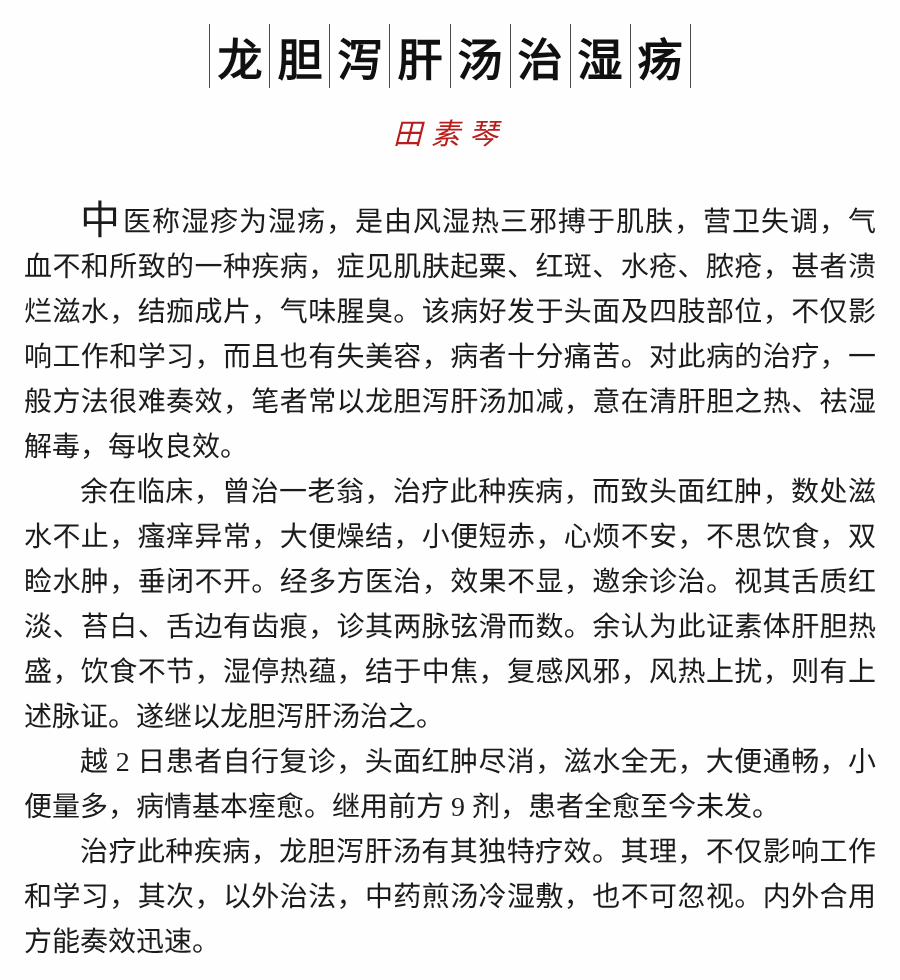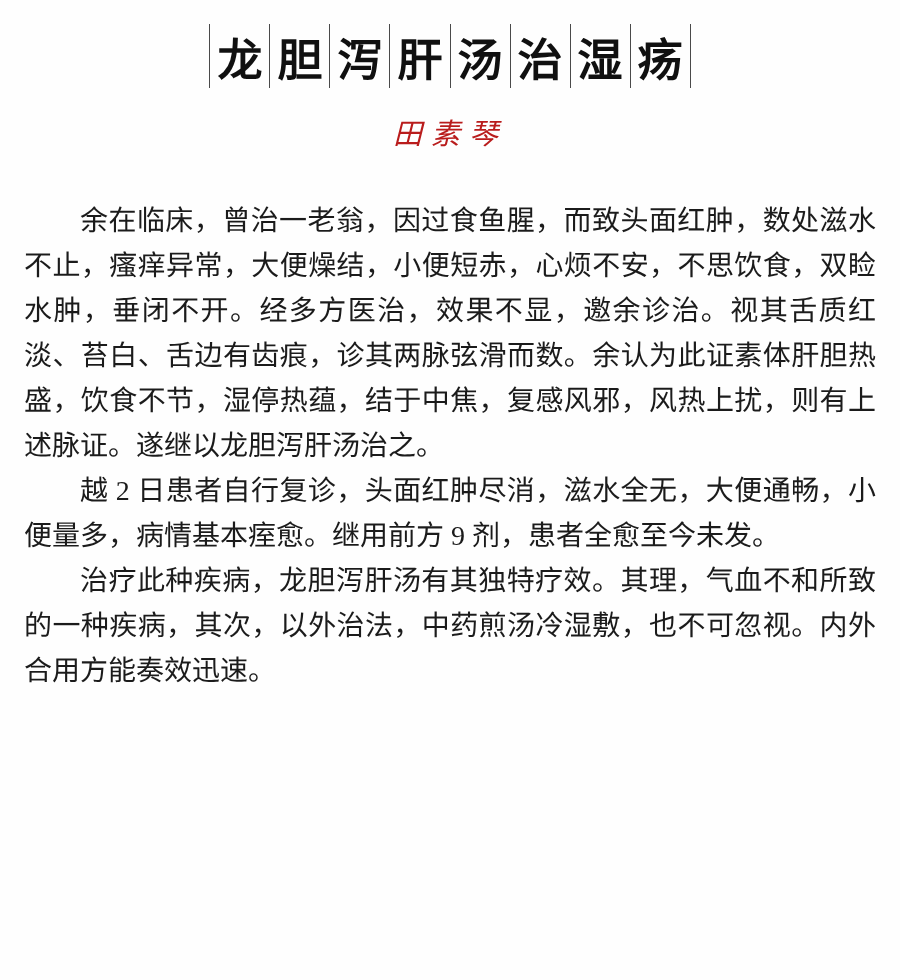--- a/index.html
+++ b/index.html
@@ -80,18 +80,19 @@
     <span class="title-cell">肝</span>
     <span class="title-cell">汤</span>
     <span class="title-cell">治</span>
     <span class="title-cell">湿</span>
     <span class="title-cell">疡</span>
   </header>
 
   <div class="author">田素琴</div>
 
   <main class="body-text">
-    <p>余在临床，曾治一老翁，因过食鱼腥，而致头面红肿，数处滋水不止，瘙痒异常，大便燥结，小便短赤，心烦不安，不思饮食，双睑水肿，垂闭不开。经多方医治，效果不显，邀余诊治。视其舌质红淡、苔白、舌边有齿痕，诊其两脉弦滑而数。余认为此证素体肝胆热盛，饮食不节，湿停热蕴，结于中焦，复感风邪，风热上扰，则有上述脉证。遂继以龙胆泻肝汤治之。</p>
+    <p><span class="dropcap">中</span><span>医称湿疹为湿疡，是由风湿热三邪搏于肌肤，营卫失调，气血不和所致的一种疾病，症见肌肤起粟、红斑、水疮、脓疮，甚者溃烂滋水，结痂成片，气味腥臭。该病好发于头面及四肢部位，不仅影响工作和学习，而且也有失美容，病者十分痛苦。对此病的治疗，一般方法很难奏效，笔者常以龙胆泻肝汤加减，意在清肝胆之热、祛湿解毒，每收良效。</span></p>
+    <p>余在临床，曾治一老翁，治疗此种疾病，而致头面红肿，数处滋水不止，瘙痒异常，大便燥结，小便短赤，心烦不安，不思饮食，双睑水肿，垂闭不开。经多方医治，效果不显，邀余诊治。视其舌质红淡、苔白、舌边有齿痕，诊其两脉弦滑而数。余认为此证素体肝胆热盛，饮食不节，湿停热蕴，结于中焦，复感风邪，风热上扰，则有上述脉证。遂继以龙胆泻肝汤治之。</p>
     <p>越 2 日患者自行复诊，头面红肿尽消，滋水全无，大便通畅，小便量多，病情基本痓愈。继用前方 9 剂，患者全愈至今未发。</p>
-    <p>治疗此种疾病，龙胆泻肝汤有其独特疗效。其理，气血不和所致的一种疾病，其次，以外治法，中药煎汤冷湿敷，也不可忽视。内外合用方能奏效迅速。</p>
+    <p>治疗此种疾病，龙胆泻肝汤有其独特疗效。其理，不仅影响工作和学习，其次，以外治法，中药煎汤冷湿敷，也不可忽视。内外合用方能奏效迅速。</p>
   </main>
 
 </div>
 
 </body></html>

